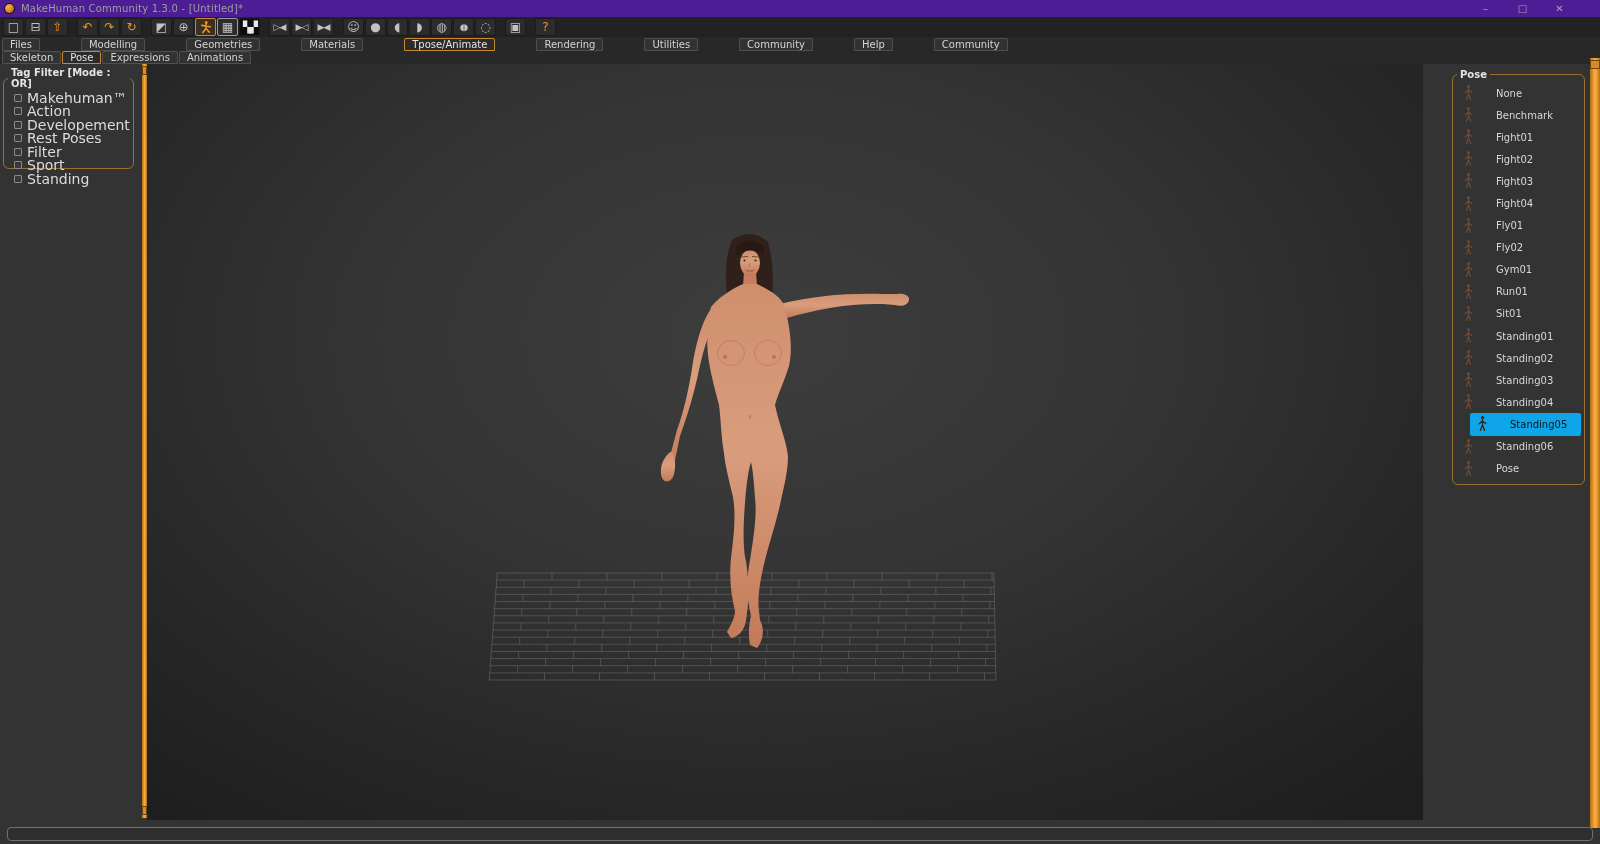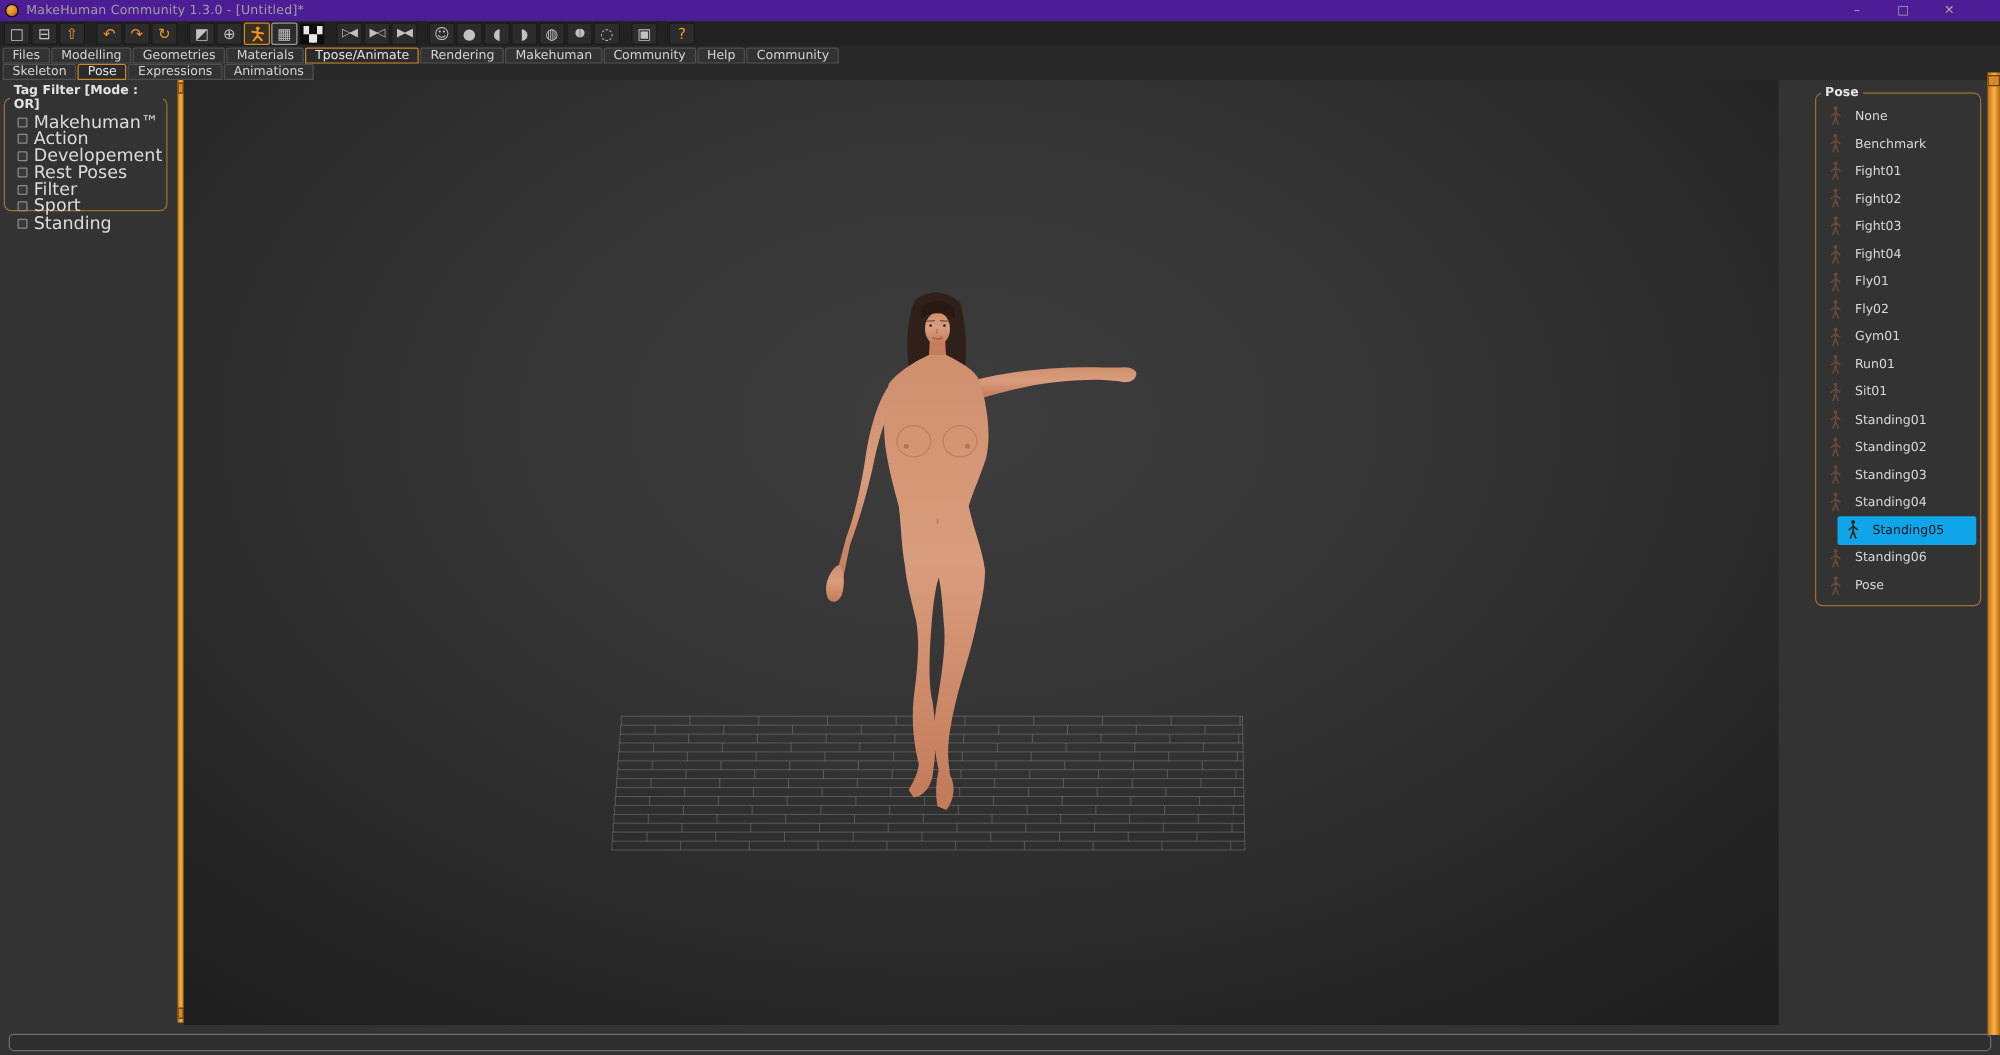--- a/index.html
+++ b/index.html
@@ -26,21 +26,21 @@
             align-items:center; justify-content:center; font-size:12px; line-height:1;
             color:#c2c2c2; }
   .tb-btn.orange { color:#ef9428; }
   .tb-btn.active-orange { border-color:#c9892e; background:#39301f; }
   .tb-btn.active-gray { border-color:#9a9a9a; }
   .tb-btn.checker { background:#0d0d0d; color:#e8e8e8; font-size:11px; letter-spacing:-2px; }
   .tb-btn.small { font-size:9px; letter-spacing:-1px; }
 
   
   .maintabs { position:absolute; left:0; top:37px; width:1600px; height:14px;
-              background:#282828; display:flex; padding-left:2px; align-items:center; }
+              background:#282828; display:flex; padding-left:2px; align-items:center;gap:40px; }
   .subtabs  { position:absolute; left:0; top:51px; width:1600px; height:13px;
               background:#282828; display:flex; padding-left:2px; align-items:center; }
   .tab { height:13px; line-height:11px; font-size:10px; color:#d4d4d4;
          background:#323232; border:1px solid #4f4f4f; border-radius:2px 2px 0 0;
          padding:0 7px; margin-right:1px; white-space:nowrap; }
   .tab.selected { border-color:#c8872a; background:#2b2b2b; color:#e4e4e4; }
 
   
   .content { position:absolute; left:0; top:64px; width:1600px; height:764px; background:#333; }
 
@@ -65,21 +65,21 @@
 
   
   .viewport { position:absolute; left:147px; top:0; width:1276px; height:756px;
               background:radial-gradient(ellipse 950px 620px at 48% 36%,
                 #3d3d3d 0%, #343434 42%, #282828 72%, #1e1e1e 100%); }
   .viewport svg { position:absolute; left:0; top:0; }
 
   
   .right-panel { position:absolute; left:1423px; top:0; width:167px; height:764px; background:#333; }
   .posebox { left:29px; top:5px; width:133px; height:416px; padding-top:3px; }
-  .pose-row { height:22.1px; display:flex; align-items:center; gap:9px;
+  .pose-row { height:22.1px; display:flex; align-items:center; gap:21px;
               padding-left:5px; border-radius:2px; font-size:10px; color:#d8d8d8; }
   .pose-row.selected { background:#0ea5e9; color:#141414;margin-left:14px; }
   .pose-thumb { width:14px; height:19px; flex:none; display:flex;
                 align-items:center; justify-content:center; }
 
   
   .statusbar { position:absolute; left:7px; top:827px; width:1586px; height:14px;
                background:#2e2e2e; border:1px solid #707070; border-radius:4px; }
 </style>
 </head>
@@ -144,21 +144,21 @@
       </div>
     </div>
 
   <div class="maintabs">
       <div class="tab">Files</div>
       <div class="tab">Modelling</div>
       <div class="tab">Geometries</div>
       <div class="tab">Materials</div>
       <div class="tab selected">Tpose/Animate</div>
       <div class="tab">Rendering</div>
-      <div class="tab">Makehuman</div>
+      <div class="tab">Utilities</div>
       <div class="tab">Community</div>
       <div class="tab">Help</div>
       <div class="tab">Community</div>
     </div>
   <div class="subtabs">
       <div class="tab">Skeleton</div>
       <div class="tab selected">Pose</div>
       <div class="tab">Expressions</div>
       <div class="tab">Animations</div>
     </div>

